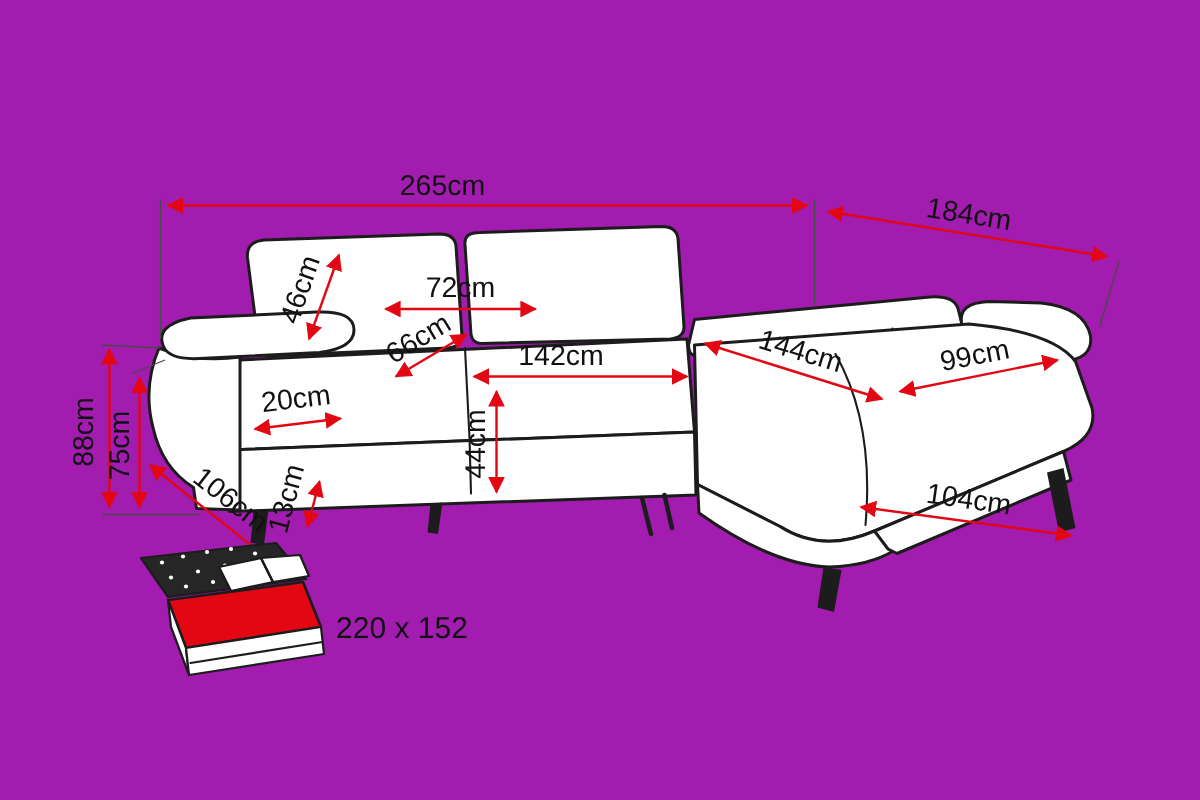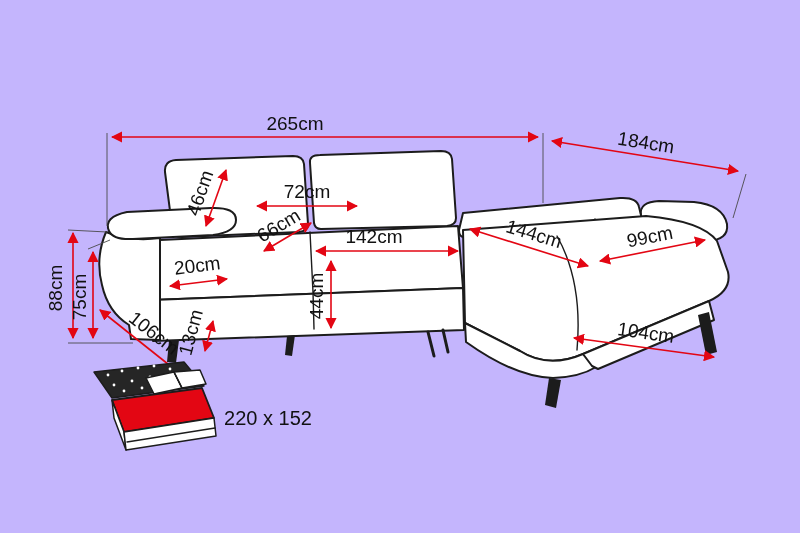--- a/index.html
+++ b/index.html
@@ -1,18 +1,18 @@
 <!DOCTYPE html>
 <html><head>
 <meta charset="utf-8">
 <style>
   html,body{margin:0;padding:0;background:#ffffff;}
   .stage{
     width:800px;height:533px;position:relative;overflow:hidden;
-    background:#c4b5fd;
+    background:#a21caf;
     font-family:"Liberation Sans", sans-serif;
   }
   svg{display:block;}
   .sofa-line{fill:#ffffff;stroke:#1c1c1c;stroke-width:2;stroke-linejoin:round;stroke-linecap:round;}
   .seam{fill:none;stroke:#1c1c1c;stroke-width:1.4;stroke-linecap:round;}
   .leg{fill:#1c1c1c;stroke:none;}
   .mech{stroke:#1c1c1c;stroke-width:3;stroke-linecap:round;}
   .ext{stroke:#4a4a4a;stroke-width:0.9;}
   .dim-line{stroke:#e30613;stroke-width:1.6;fill:none;}
   .dim{font-size:19px;fill:#111111;}

